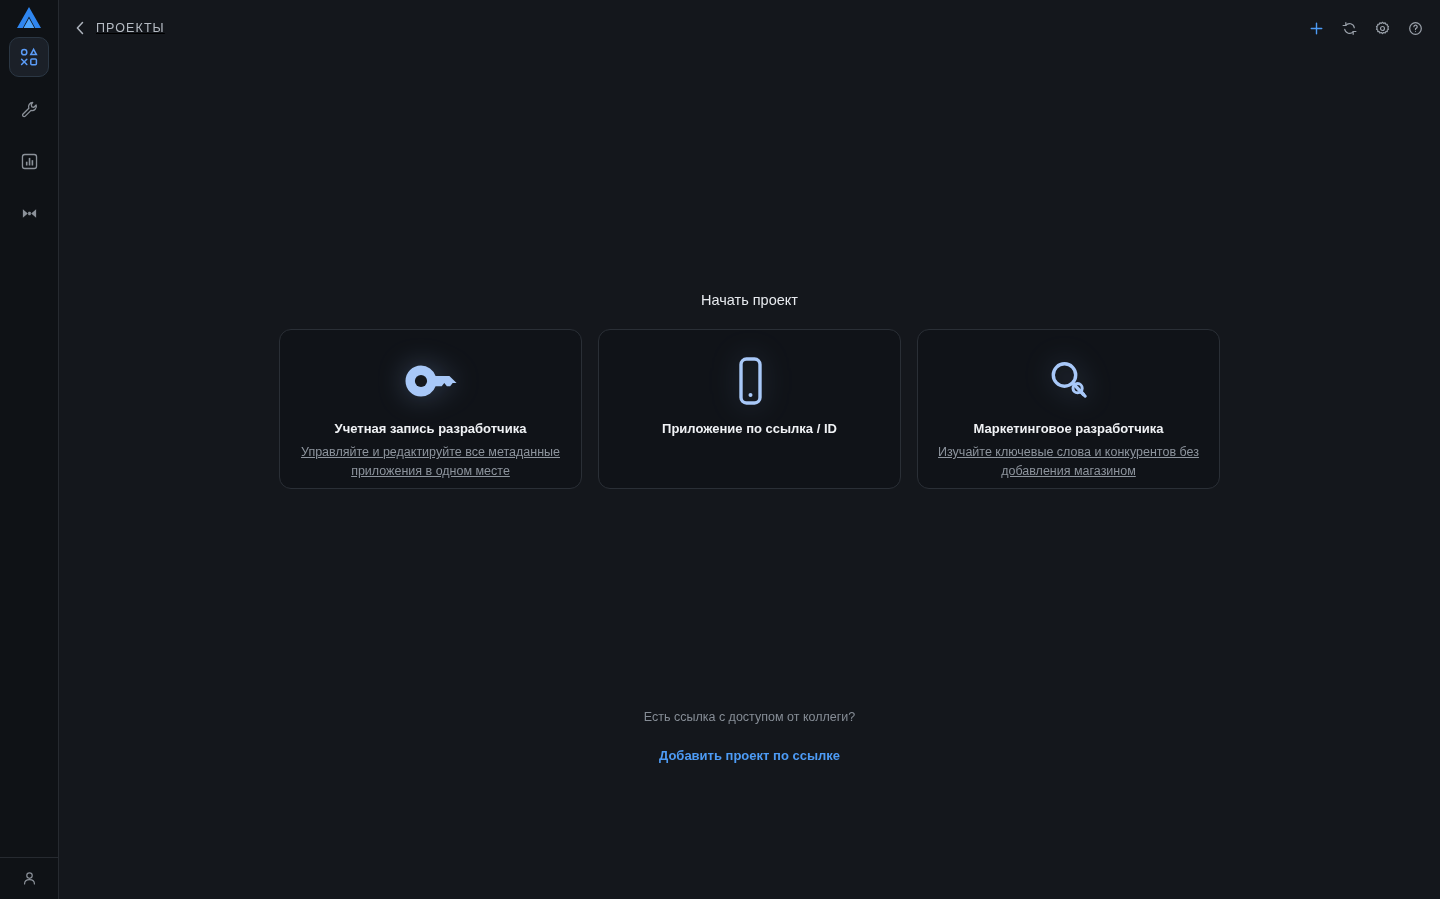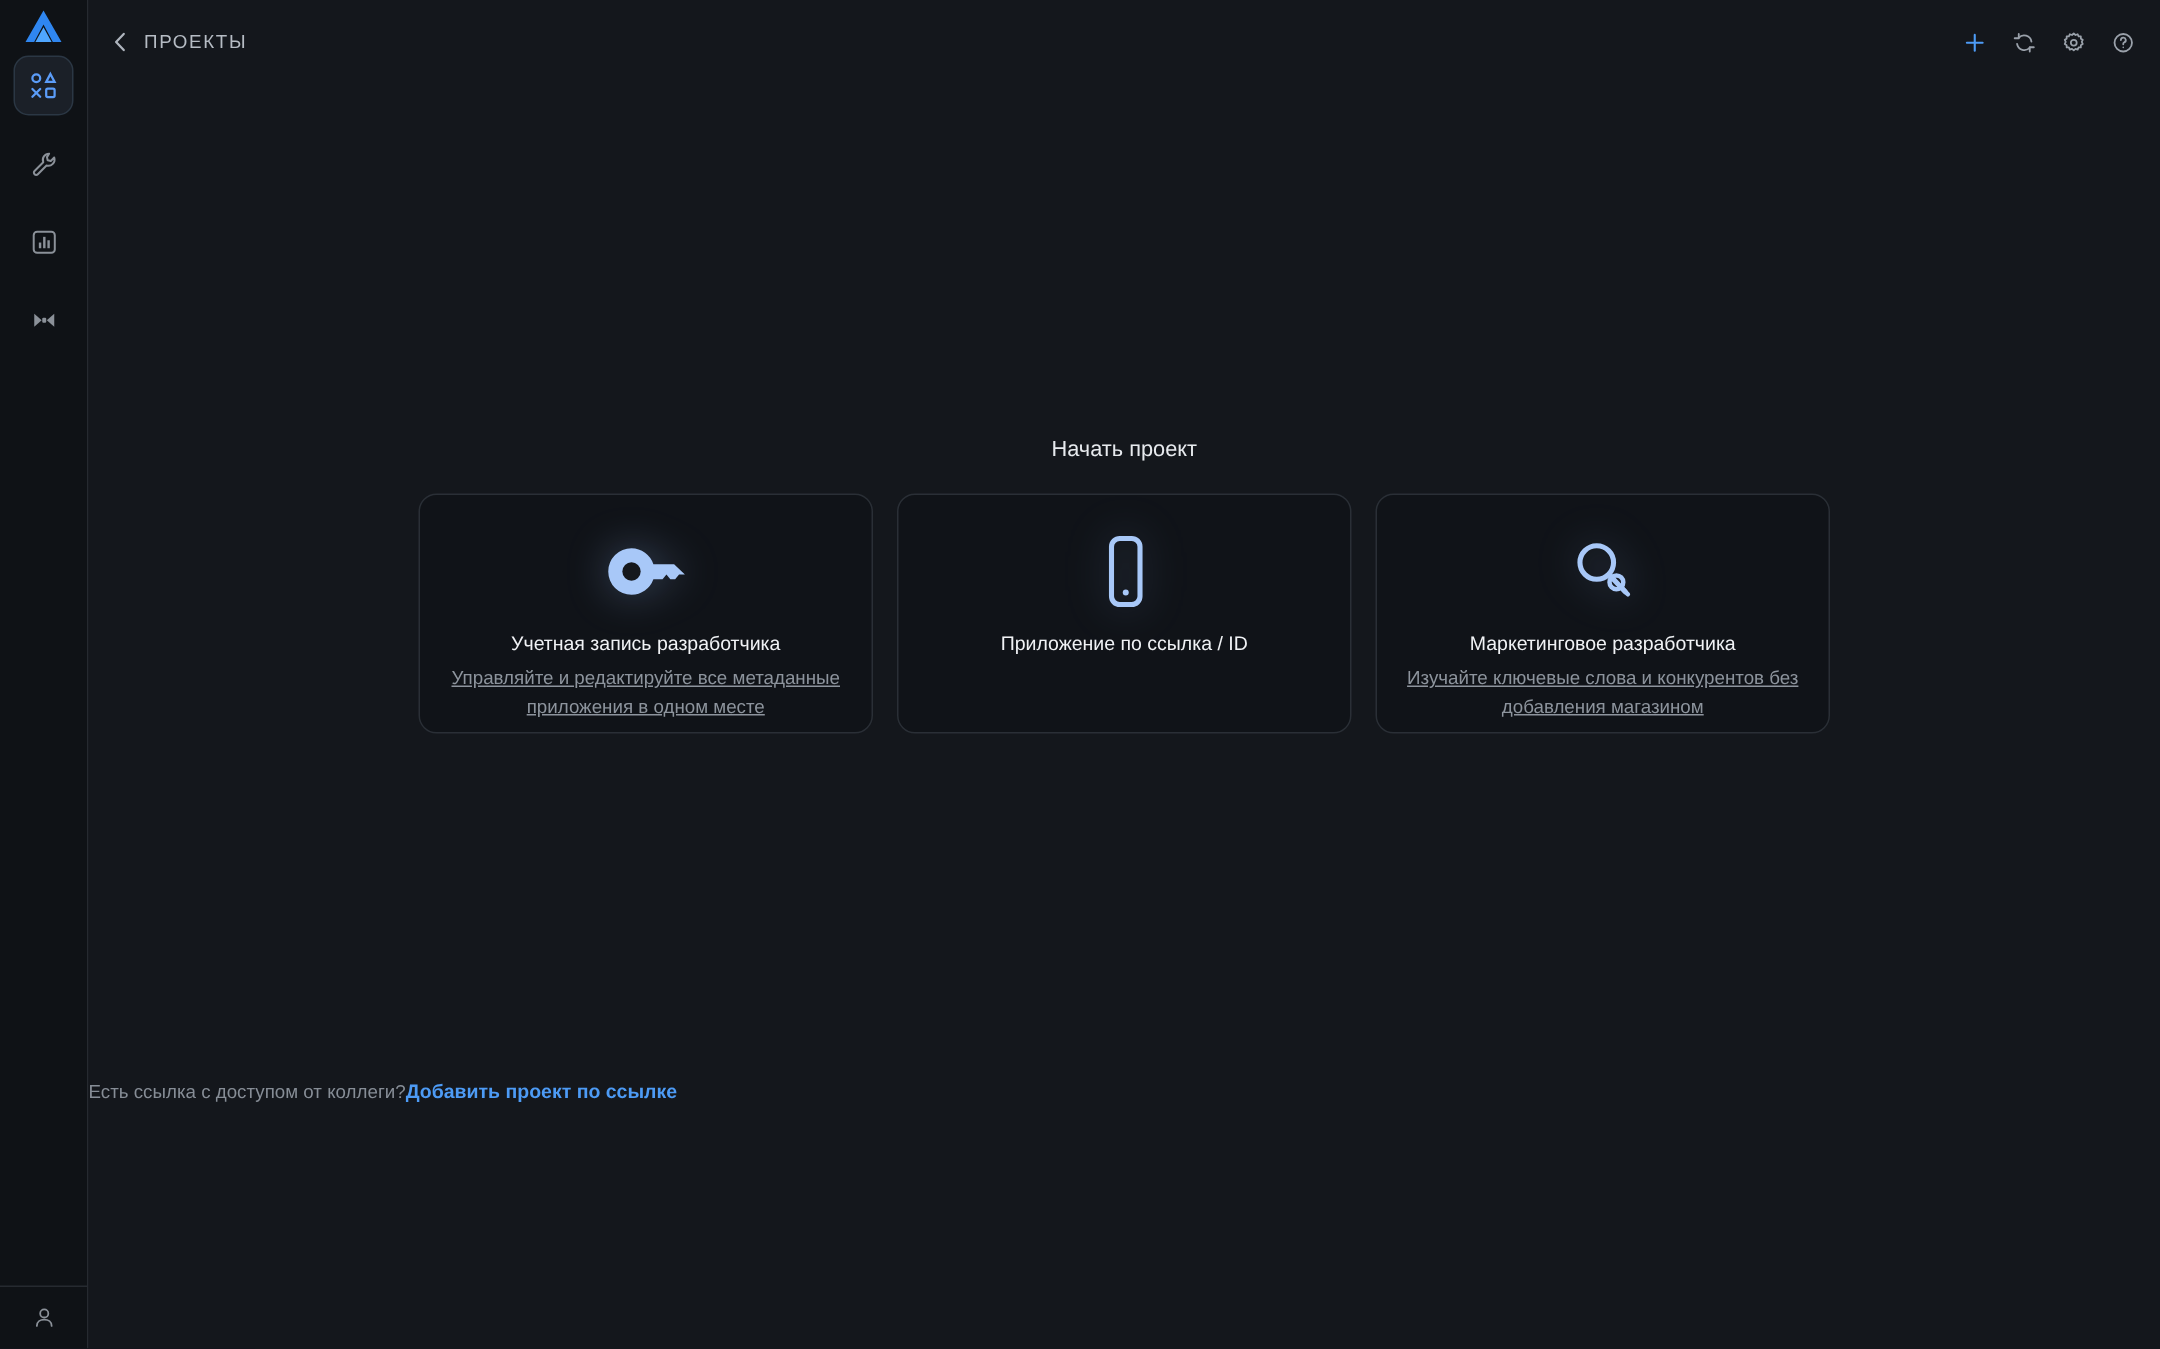--- a/index.html
+++ b/index.html
@@ -102,20 +102,21 @@
     flex-direction: column;
     background: #14171c;
   }
 
   .topbar {
     height: 40px;
     flex: 0 0 40px;
     display: flex;
     align-items: center;
     padding: 16px 14px 0 16px;
+    text-decoration: underline;
   }
 
   .breadcrumb {
     display: flex;
     align-items: center;
     gap: 10px;
     cursor: pointer;
     color: #aeb4bd;
   }
 
@@ -190,44 +191,45 @@
   .card-icon {
     height: 62px;
     display: flex;
     align-items: center;
     justify-content: center;
     filter: drop-shadow(0 0 14px rgba(150,185,245,0.30));
   }
 
   .card-title {
     font-size: 13px;
-    font-weight: 400;
+    font-weight: 700;
     color: #f0f2f5;
     margin-top: 9px;
     text-align: left;
   }
 
   .card-desc {
     margin-top: 7px;
     font-size: 12.5px;
     line-height: 19px;
     color: #8d949d;
     text-align: center;
     width: 262px;
     text-decoration: underline;
   }
 
   
   .share-block {
     position: absolute;
     left: 0;
     right: 0;
-    top: 656px;
-    display: flex;
-    align-items: flex-end;
+    top: 670px;
+    display: flex;
+    flex-direction: column;
+    align-items: center;
   }
 
   .share-question {
     font-size: 12.5px;
     color: #868d96;
   }
 
   .share-link {
     margin-top: 24px;
     font-size: 13px;

